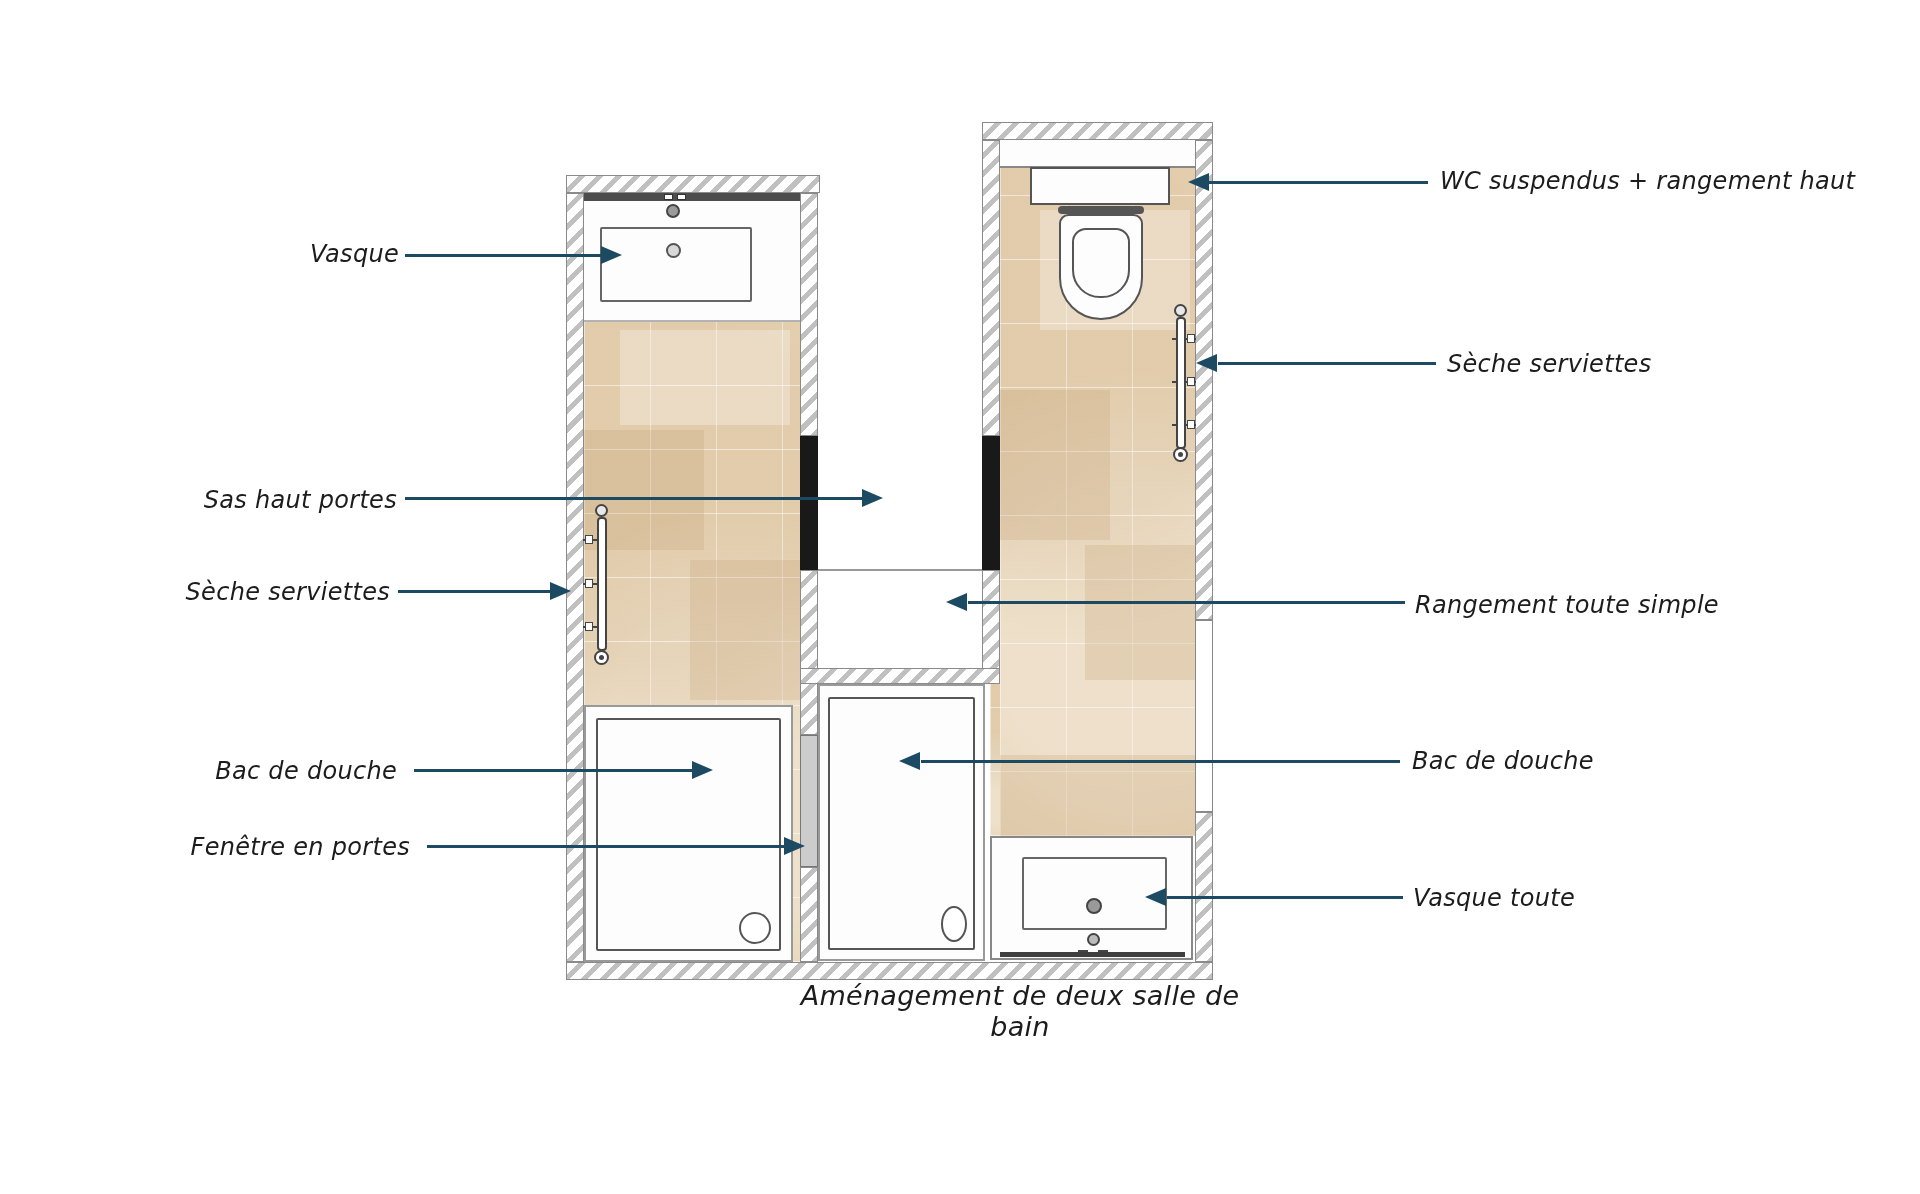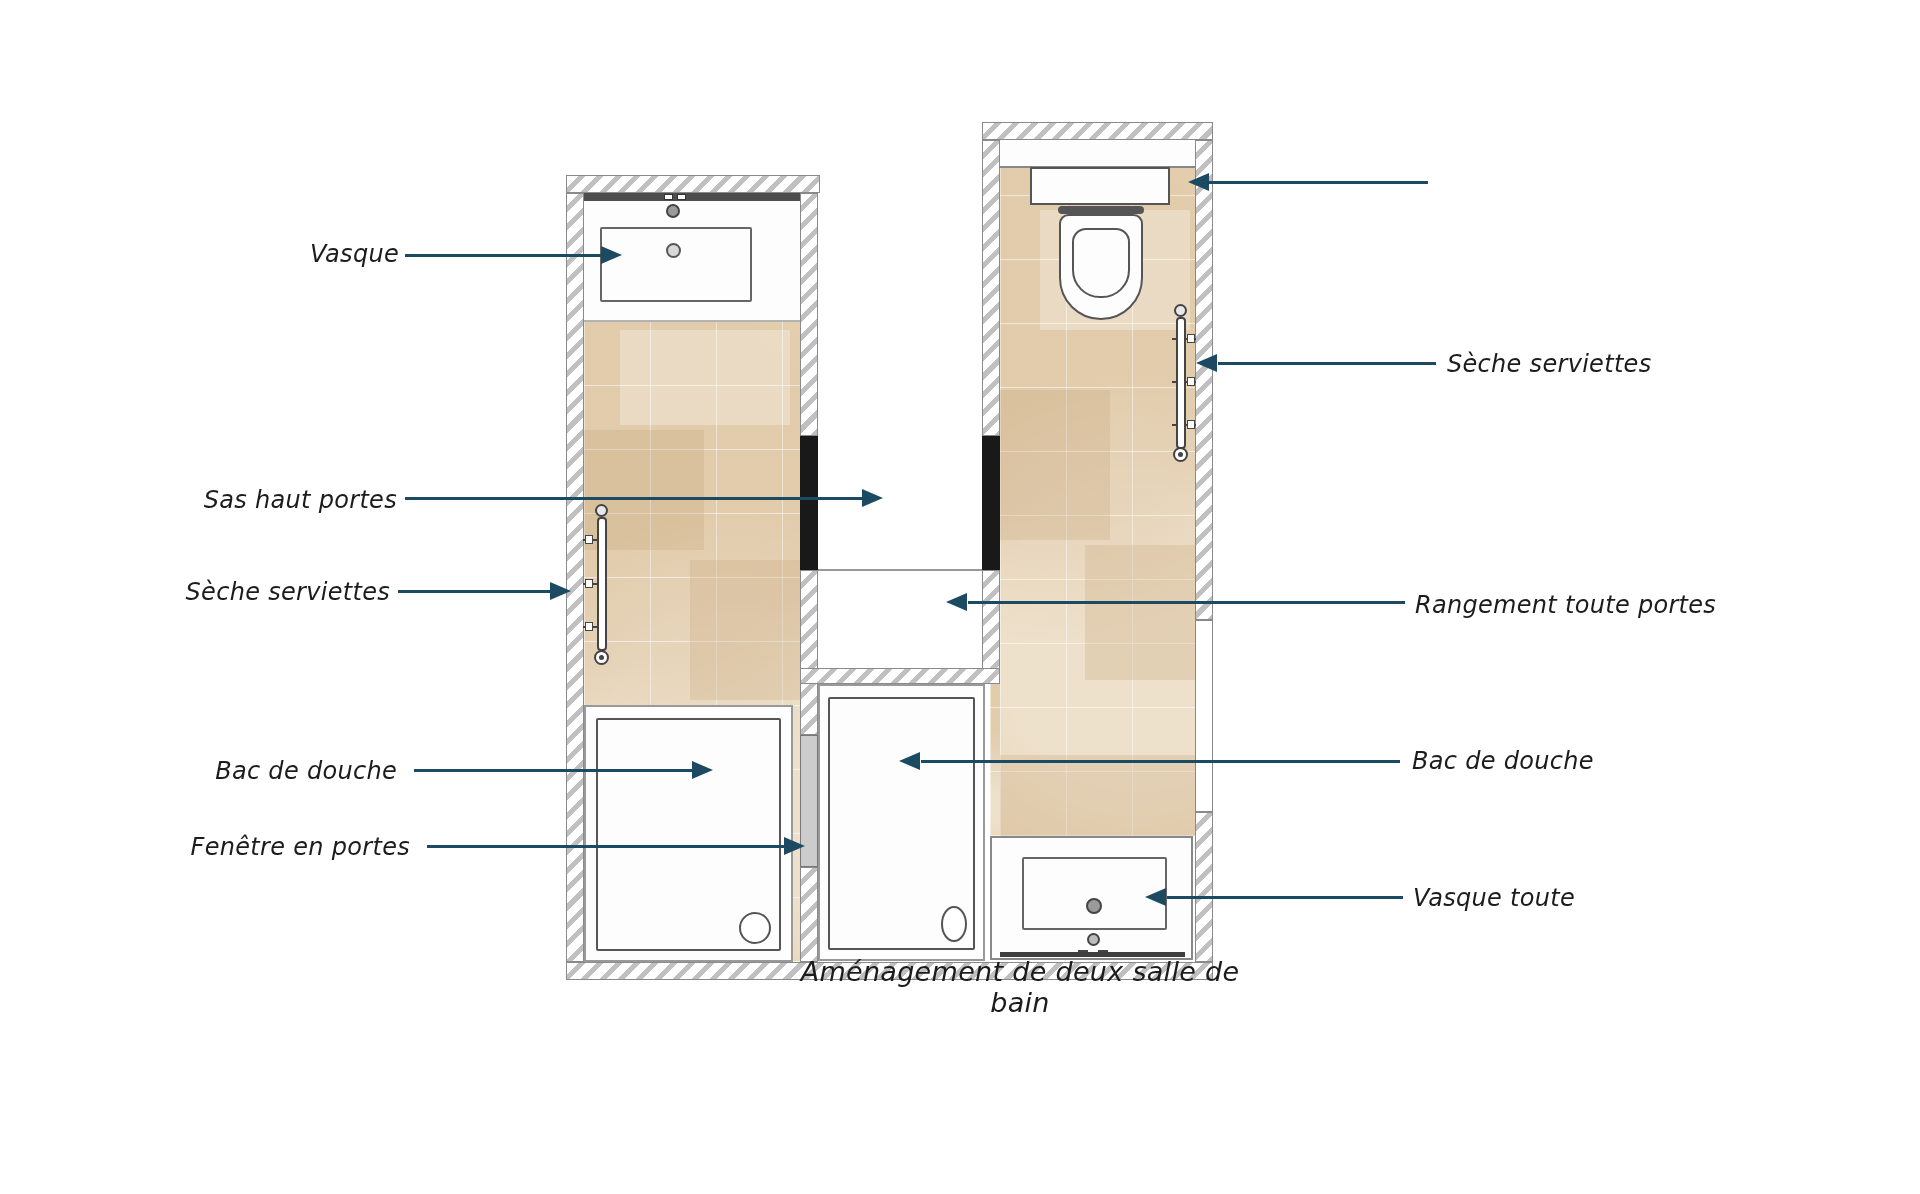--- a/index.html
+++ b/index.html
@@ -135,50 +135,51 @@
   <div class="circle" style="left:1086px;top:898px;width:16px;height:16px;background:#9a9a9a;border:2px solid #444;"></div>
   <div class="circle" style="left:1087px;top:933px;width:13px;height:13px;background:#bbb;border:2px solid #444;"></div>
   <div class="abs" style="left:1078px;top:950px;width:10px;height:6px;background:#444;"></div>
   <div class="abs" style="left:1098px;top:950px;width:10px;height:6px;background:#444;"></div>
   <div class="abs" style="left:1000px;top:952px;width:185px;height:5px;background:#3f3f3f;"></div>
 
   <div class="lbl" style="right:1521px;top:240px;">Vasque</div>
   <div class="line" style="left:405px;top:254px;width:196px;"></div>
   <div class="ah-r" style="left:601px;top:246px;"></div>
 
+  <div class="lbl" style="left:1440px;top:167px;">WC suspendus  + rangement haut</div>
   <div class="line" style="left:1208px;top:181px;width:220px;"></div>
   <div class="ah-l" style="left:1188px;top:173px;"></div>
 
   <div class="lbl" style="left:1447px;top:350px;">Sèche serviettes</div>
   <div class="line" style="left:1218px;top:362px;width:218px;"></div>
   <div class="ah-l" style="left:1196px;top:354px;"></div>
 
   <div class="lbl" style="right:1523px;top:486px;">Sas haut portes</div>
   <div class="line" style="left:405px;top:497px;width:457px;"></div>
   <div class="ah-r" style="left:862px;top:489px;"></div>
 
   <div class="lbl" style="right:1530px;top:578px;">Sèche serviettes</div>
   <div class="line" style="left:398px;top:590px;width:152px;"></div>
   <div class="ah-r" style="left:550px;top:582px;"></div>
 
-  <div class="lbl" style="left:1415px;top:591px;">Rangement toute portes</div>
+  <div class="lbl" style="left:1415px;top:591px;">Rangement toute simple</div>
   <div class="line" style="left:968px;top:601px;width:437px;"></div>
   <div class="ah-l" style="left:946px;top:593px;"></div>
 
   <div class="lbl" style="right:1523px;top:757px;">Bac de douche</div>
   <div class="line" style="left:414px;top:769px;width:278px;"></div>
   <div class="ah-r" style="left:692px;top:761px;"></div>
 
   <div class="lbl" style="right:1510px;top:833px;">Fenêtre en portes</div>
   <div class="line" style="left:427px;top:845px;width:357px;"></div>
   <div class="ah-r" style="left:784px;top:837px;"></div>
 
   <div class="lbl" style="left:1412px;top:747px;">Bac de douche</div>
   <div class="line" style="left:921px;top:760px;width:479px;"></div>
   <div class="ah-l" style="left:899px;top:752px;"></div>
 
   <div class="lbl" style="left:1413px;top:884px;">Vasque toute</div>
   <div class="line" style="left:1167px;top:896px;width:236px;"></div>
   <div class="ah-l" style="left:1145px;top:888px;"></div>
 
-  <div class="caption" style="left:790px;top:956px;width:460px;font-style:italic;">Aménagement de deux salle de bain</div>
+  <div class="caption" style="left:790px;top:980px;width:460px;font-style:italic;">Aménagement de deux salle de bain</div>
 
 </div>
 
 </body></html>

